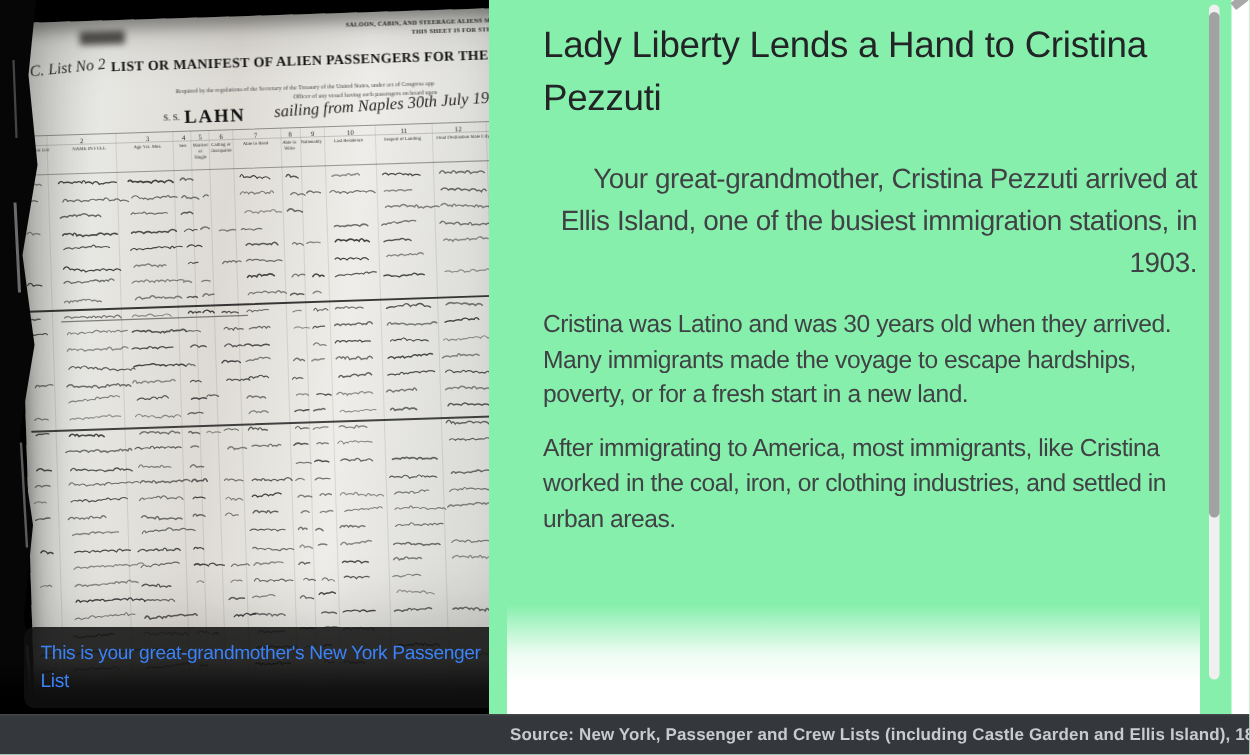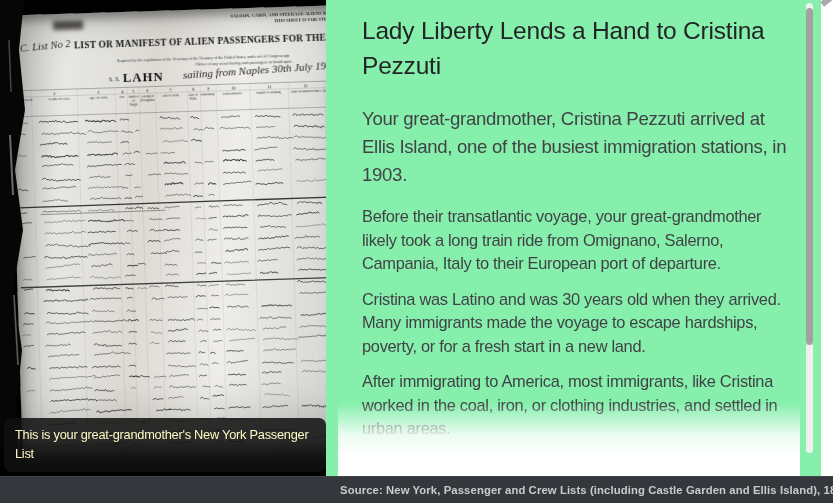--- a/index.html
+++ b/index.html
@@ -38,30 +38,30 @@
   .doc-sailing{left:172px;top:56px;font-family:"Liberation Serif",serif;font-style:italic;
     font-size:11px;color:#2b2926;transform:rotate(-2deg);filter:blur(.3px);white-space:nowrap;}
   .doc-colnum{top:77px;font-family:"Liberation Serif",serif;font-size:4.5px;color:#222;filter:blur(.2px);}
   .doc-colhead{top:84px;font-family:"Liberation Serif",serif;font-size:3.2px;line-height:3.9px;
     color:#30302e;filter:blur(.4px);text-align:center;overflow:hidden;height:16px;}
   #hw{left:0;top:0;width:345px;height:462px;}
   .wedge-svg{position:absolute;left:0;top:0;width:338px;height:476px;pointer-events:none;}
   .bottom-shade{position:absolute;left:0;top:440px;width:338px;height:36px;
     background:linear-gradient(to bottom,rgba(0,0,0,0) 0%,rgba(0,0,0,.85) 55%,#000 78%);}
   .caption{
-    position:absolute;left:4px;top:418px;width:300px;padding:8px 11px 9px;
+    position:absolute;left:16px;top:418px;width:300px;padding:8px 11px 9px;
     border-radius:7px;background:rgba(16,16,16,.86);
-    color:#fef9c3;font-size:12.8px;line-height:18.5px;letter-spacing:-0.25px;
+    color:#3b82f6;font-size:12.8px;line-height:18.5px;letter-spacing:-0.25px;
   }
   
   .text-panel{position:absolute;left:326px;top:0;width:495px;height:502px;background:#86efac;}
   .text-inner{position:absolute;left:36px;top:0;width:436px;}
   .story-title{font-size:24.5px;font-weight:400;color:#222426;line-height:35px;
     margin:13px 0 22px;letter-spacing:-0.2px;}
-  .story-lead{font-size:18.6px;line-height:28px;color:#404245;letter-spacing:-0.3px;margin:0 0 16px;}
+  .story-lead{font-size:18.6px;line-height:28px;color:#404245;letter-spacing:-0.3px;margin:0 0 16px;text-align:right;}
   .story-p{font-size:16.4px;line-height:23.5px;color:#404245;letter-spacing:-0.3px;margin:0 0 12px;}
   .bottom-fade{position:absolute;left:338px;top:403px;width:462px;height:73px;
     background:linear-gradient(to bottom,rgba(255,255,255,0) 0%,rgba(255,255,255,.85) 45%,#fff 72%);pointer-events:none;}
   
   .scroll-track{position:absolute;left:806px;top:3px;width:7px;height:450px;background:#f0f0f0;border-radius:4px;}
   .scroll-thumb{position:absolute;left:806px;top:8px;width:7px;height:337px;background:#a2a2a2;border-radius:4px;}
   .corner-mark{position:absolute;left:821px;top:-2px;width:11px;height:6px;background:#a8a8a8;
     transform:rotate(-38deg);border-radius:1px;}
   
   .source-bar{position:absolute;left:0;top:476px;width:833px;height:27px;background:#34383c;
@@ -427,21 +427,20 @@
 
   <div class="caption">
     <span>This is your great-grandmother's New York Passenger List</span>
   </div>
 </div>
 
 <div class="text-panel">
   <div class="text-inner">
     <h1 class="story-title">Lady Liberty Lends a Hand to Cristina Pezzuti</h1>
     <p class="story-lead">Your great-grandmother, Cristina Pezzuti arrived at Ellis Island, one of the busiest immigration stations, in 1903.</p>
-    <p class="story-p">Before their transatlantic voyage, your great-grandmother likely took a long train ride from Omignano, Salerno, Campania, Italy to their European port of departure.</p>
     <p class="story-p">Cristina was Latino and was 30 years old when they arrived. Many immigrants made the voyage to escape hardships, poverty, or for a fresh start in a new land.</p>
     <p class="story-p">After immigrating to America, most immigrants, like Cristina worked in the coal, iron, or clothing industries, and settled in urban areas.</p>
   </div>
 </div>
 <div class="bottom-fade"></div>
 
 <div class="scroll-track"></div>
 <div class="scroll-thumb"></div>
 <div class="corner-mark"></div>
 

